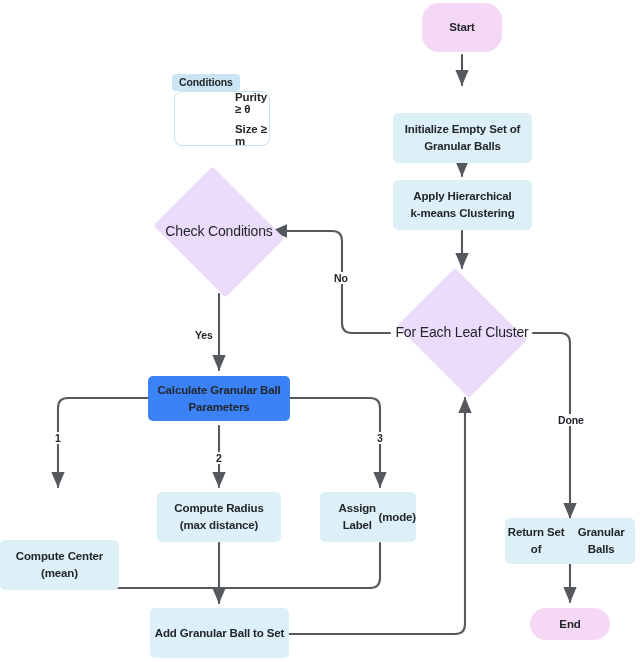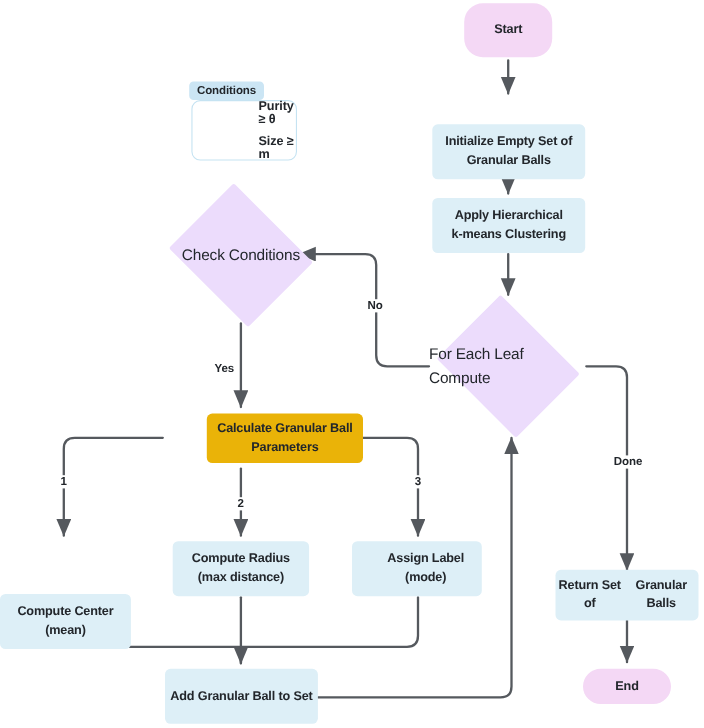--- a/index.html
+++ b/index.html
@@ -39,23 +39,22 @@
     font-size: 11.5px;
     line-height: 1.45;
     letter-spacing: -0.15px;
   }
   .node .lbl { display: block; }
   .proc {
     background: #ddeff7;
     border-radius: 5px;
   }
   .proc-bright {
-    background: #eab308;
+    background: #3b82f6;
     border-radius: 5px;
-    margin-left: 40px;
   }
   .terminal {
     background: #f4d8f5;
     border-radius: 17px;
   }
   .diamond-wrap {
     position: absolute;
     display: flex;
     align-items: center;
     justify-content: center;
@@ -179,21 +178,21 @@
   <div class="node proc" style="left:393px; top:180px; width:139px; height:50px; flex-direction:column;">
     <span class="lbl">Apply Hierarchical</span>
     <span class="lbl">k-means Clustering</span>
   </div>
 
   <div class="diamond-wrap" style="left:390px; top:275px; width:144px; height:116px;">
     <div class="diamond-shape"></div>
     <div class="diamond-text">
       <span class="lbl">For Each</span>
       <span class="lbl">Leaf</span>
-      <span class="lbl">Compute</span>
+      <span class="lbl">Cluster</span>
     </div>
   </div>
 
   <div class="diamond-wrap" style="left:147px; top:173px; width:144px; height:118px;">
     <div class="diamond-shape"></div>
     <div class="diamond-text">
       <span class="lbl">Check</span>
       <span class="lbl">Conditions</span>
     </div>
   </div>
@@ -214,21 +213,21 @@
   <div class="node proc" style="left:0px; top:492px; width:119px; height:50px; flex-direction:column;margin-top:48px;">
     <span class="lbl">Compute Center</span>
     <span class="lbl">(mean)</span>
   </div>
 
   <div class="node proc" style="left:157px; top:492px; width:124px; height:50px; flex-direction:column;">
     <span class="lbl">Compute Radius</span>
     <span class="lbl">(max distance)</span>
   </div>
 
-  <div class="node proc" style="left:320px; top:492px; width:118px; height:50px; flex-direction:column;padding-left:16px;">
+  <div class="node proc" style="left:320px; top:492px; width:96px; height:50px; flex-direction:row;padding-left:16px;">
     <span class="lbl">Assign Label</span>
     <span class="lbl">(mode)</span>
   </div>
 
   <div class="node proc" style="left:150px; top:608px; width:139px; height:50px;">
     <span class="lbl">Add Granular Ball to Set</span>
   </div>
 
   <div class="node proc" style="left:505px; top:518px; width:130px; height:46px; flex-direction:row;">
     <span class="lbl">Return Set of</span>

